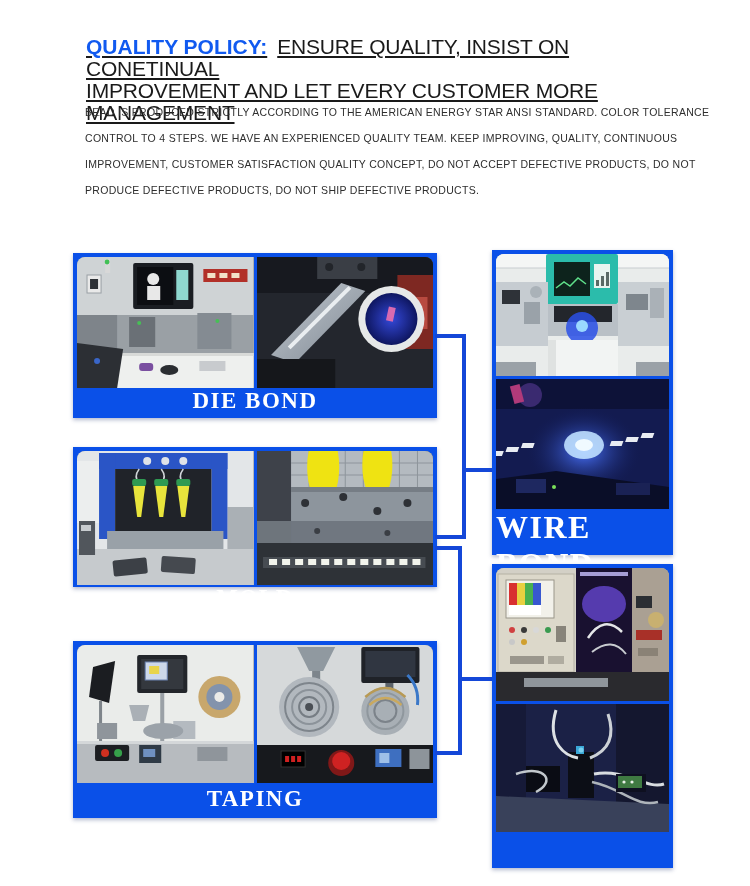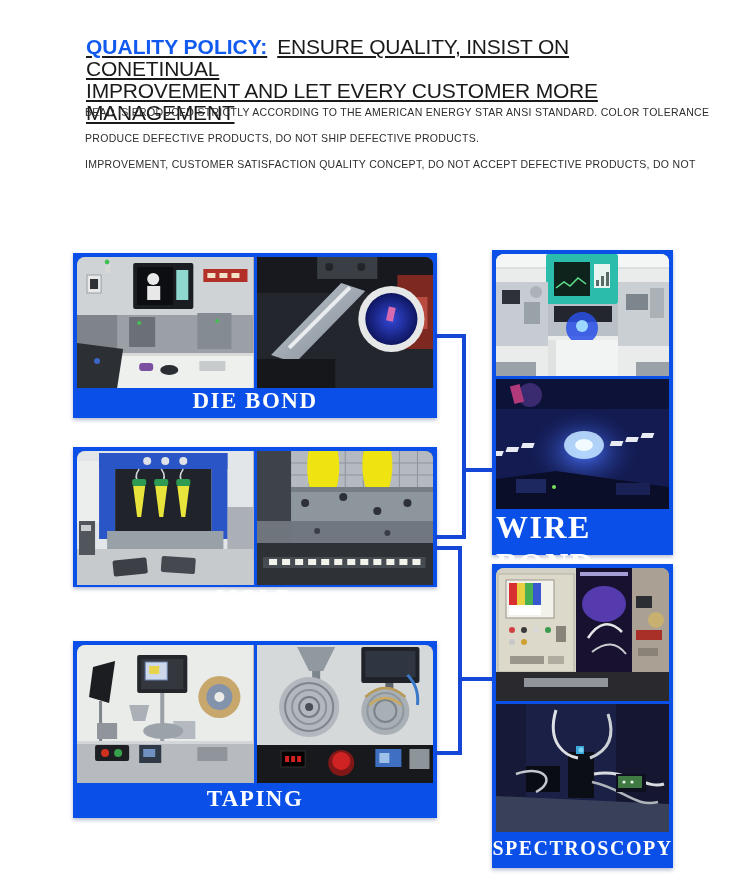--- a/index.html
+++ b/index.html
@@ -43,22 +43,23 @@
 
 <div class="canvas">
 
   <div class="head">
     <div><span class="accent">QUALITY POLICY:</span><span>ENSURE QUALITY, INSIST ON CONETINUAL</span></div>
     <div>IMPROVEMENT AND LET EVERY CUSTOMER MORE MANAGEMENT</div>
   </div>
 
   <div class="para">
     <div>BEAD IS PRODUCED STRICTLY ACCORDING TO THE AMERICAN ENERGY STAR ANSI STANDARD. COLOR TOLERANCE</div>
+    <div>CONTROL TO 4 STEPS. WE HAVE AN EXPERIENCED QUALITY TEAM. KEEP IMPROVING, QUALITY, CONTINUOUS</div>
+    <div>IMPROVEMENT, CUSTOMER SATISFACTION QUALITY CONCEPT, DO NOT ACCEPT DEFECTIVE PRODUCTS, DO NOT</div>
     <div>PRODUCE DEFECTIVE PRODUCTS, DO NOT SHIP DEFECTIVE PRODUCTS.</div>
-    <div>IMPROVEMENT, CUSTOMER SATISFACTION QUALITY CONCEPT, DO NOT ACCEPT DEFECTIVE PRODUCTS, DO NOT</div>
   </div>
 
   <section class="block left-col blk-die">
     <div class="photos row">
       <div class="photo ph-h131">
         <svg viewBox="0 0 176 131" preserveAspectRatio="none">
           <rect width="176" height="131" fill="#cfd3d5"></rect>
           <rect x="10" y="18" width="14" height="18" fill="#e9e9e9" stroke="#9aa0a5"></rect>
           <rect x="13" y="22" width="8" height="10" fill="#2e3136"></rect>
           <rect x="28" y="2" width="5" height="14" fill="#d8d8d8"></rect>
@@ -389,21 +390,20 @@
           <path d="M98 70 C 130 64, 150 86, 168 80" stroke="#d8dce0" stroke-width="3" fill="none"></path>
           <path d="M96 78 C 126 84, 140 104, 162 98" stroke="#aeb4ba" stroke-width="2.5" fill="none"></path>
           <rect x="120" y="70" width="30" height="18" fill="#0e1020"></rect>
           <rect x="122" y="72" width="24" height="12" fill="#3f7a42"></rect>
           <circle cx="128" cy="78" r="1.6" fill="#e8f0e8"></circle>
             <circle cx="136" cy="78" r="1.6" fill="#e8f0e8"></circle>
           <circle cx="85" cy="46" r="2.5" fill="#7ad0f0"></circle>
         </svg>
       </div>
     </div>
-    <div class="band f20">SPECTROSCOPY</div>
   </section>
 
   <div class="cline" style="left:435px;top:334px;width:31px;height:4px;"></div>
   <div class="cline" style="left:462px;top:334px;width:4px;height:205px;"></div>
   <div class="cline" style="left:435px;top:535px;width:31px;height:4px;"></div>
   <div class="cline" style="left:462px;top:468px;width:30px;height:4px;"></div>
   <div class="cline" style="left:435px;top:546px;width:27px;height:4px;"></div>
   <div class="cline" style="left:458px;top:546px;width:4px;height:209px;"></div>
   <div class="cline" style="left:435px;top:751px;width:27px;height:4px;"></div>
   <div class="cline" style="left:458px;top:677px;width:34px;height:4px;"></div>

